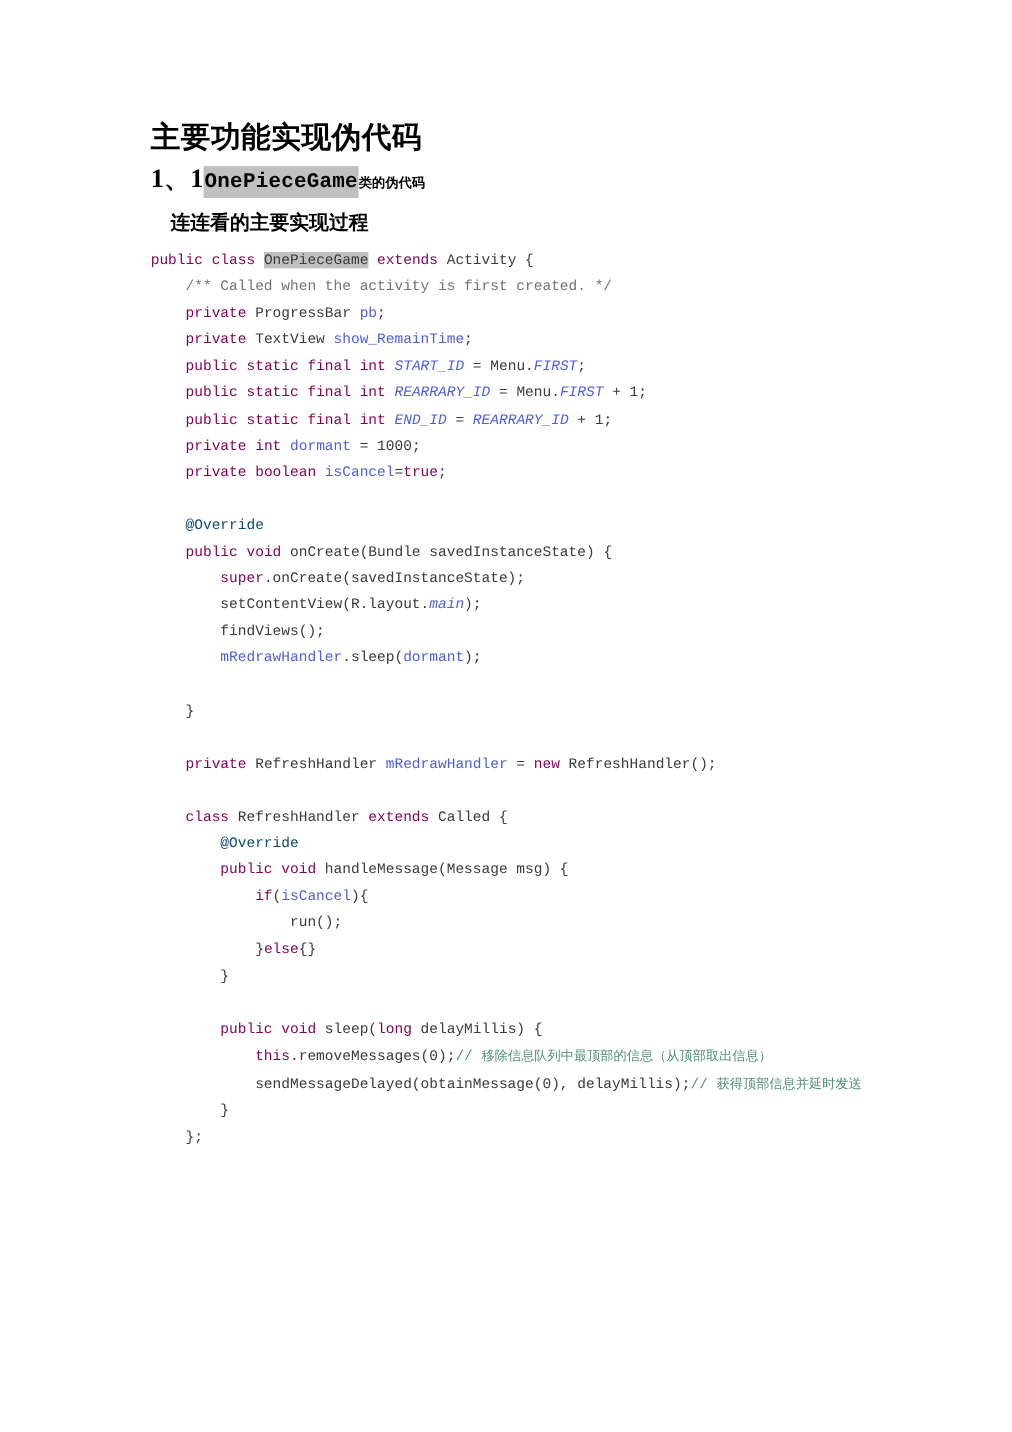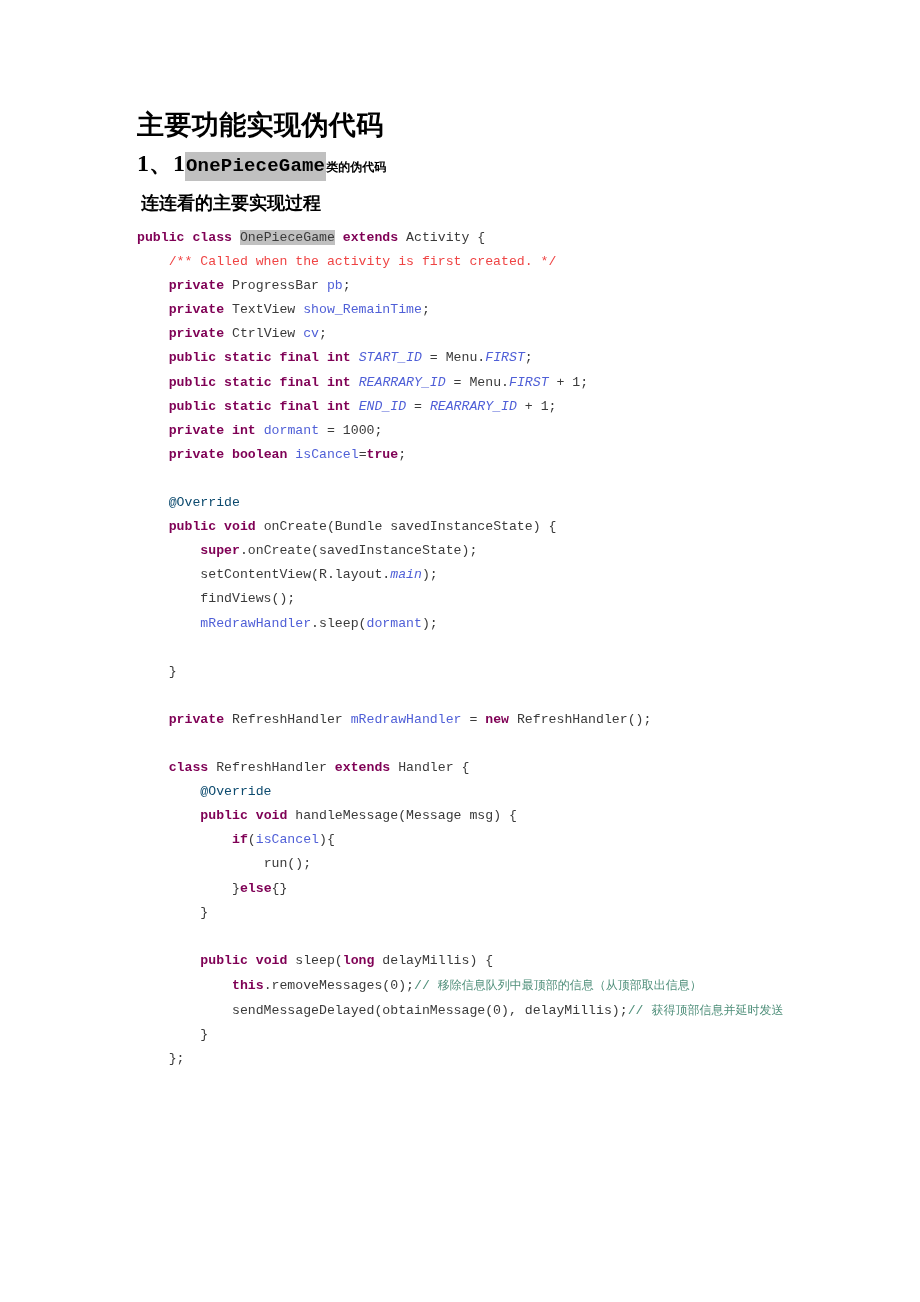--- a/index.html
+++ b/index.html
@@ -58,42 +58,42 @@
   }
   h2.doc-sub .cn {
     font-family: "Liberation Sans", sans-serif;
     font-weight: bold;
   }
   h3.doc-sub2 {
     font-family: "Liberation Sans", sans-serif;
     font-size: 18px;
     font-weight: bold;
     line-height: 26px;
-    margin: 0 0 10px 4px;
+    margin: 0 0 10px 18px;
   }
 
   
   .code {
     font-family: "Liberation Mono", monospace;
     font-size: 13.2px;
     line-height: 24.1px;
     white-space: pre-wrap;
     word-break: break-word;
     color: #2e2e2e;
     margin: 0;
     width: 665px;
   }
   .code .ln { display: block; min-height: 24.1px; }
   .code .ln.blank { height: 24.1px; }
 
-  .kw   { color: #7f0055; font-weight: bold; }
+  .kw   { color: #7f0055; font-weight: normal; }
   .plain{ color: #3a3a3a; }
   .fld  { color: #4f5fd7; }
   .stat { color: #4f5fd7; font-style: italic; }
-  .cmt  { color: #ef4444; }
+  .cmt  { color: #737373; }
   .ann  { color: #0c4a6e; }
   .cmt2 { color: #4f8f7a; }
   .hl   { background: #c0c0c0; }
   .cn   { font-family: "Liberation Sans", sans-serif; font-size: 12px; }
 </style>
 </head>
 <body>
 
 <div class="page">
   <div class="content">
@@ -103,39 +103,38 @@
     <h2 class="doc-sub">
       <span class="num">1、1</span><span class="mono-hl">OnePieceGame</span><span class="cn">类的伪代码</span>
     </h2>
 
     <h3 class="doc-sub2">连连看的主要实现过程</h3>
 
     <pre class="code" id="code-block"><span class="ln"><span class="kw">public</span><span class="plain"> </span><span class="kw">class</span><span class="plain"> </span><span class="plain hl">OnePieceGame</span><span class="plain"> </span><span class="kw">extends</span><span class="plain"> Activity {</span>
 </span><span class="ln">    <span class="cmt">/** Called when the activity is first created. */</span>
 </span><span class="ln">    <span class="kw">private</span><span class="plain"> ProgressBar </span><span class="fld">pb</span><span class="plain">;</span>
 </span><span class="ln">    <span class="kw">private</span><span class="plain"> TextView </span><span class="fld">show_RemainTime</span><span class="plain">;</span>
-</span><span class="ln">    <span class="kw">private</span><span class="plain"> CtrlView </span><span class="fld">cv</span><span class="plain">;</span>
 </span><span class="ln">    <span class="kw">public</span><span class="plain"> </span><span class="kw">static</span><span class="plain"> </span><span class="kw">final</span><span class="plain"> </span><span class="kw">int</span><span class="plain"> </span><span class="stat">START_ID</span><span class="plain"> = Menu.</span><span class="stat">FIRST</span><span class="plain">;</span>
 </span><span class="ln">    <span class="kw">public</span><span class="plain"> </span><span class="kw">static</span><span class="plain"> </span><span class="kw">final</span><span class="plain"> </span><span class="kw">int</span><span class="plain"> </span><span class="stat">REARRARY_ID</span><span class="plain"> = Menu.</span><span class="stat">FIRST</span><span class="plain"> + 1;</span>
 </span><span class="ln">    <span class="kw">public</span><span class="plain"> </span><span class="kw">static</span><span class="plain"> </span><span class="kw">final</span><span class="plain"> </span><span class="kw">int</span><span class="plain"> </span><span class="stat">END_ID</span><span class="plain"> = </span><span class="stat">REARRARY_ID</span><span class="plain"> + 1;</span>
 </span><span class="ln">    <span class="kw">private</span><span class="plain"> </span><span class="kw">int</span><span class="plain"> </span><span class="fld">dormant</span><span class="plain"> = 1000;</span>
 </span><span class="ln">    <span class="kw">private</span><span class="plain"> </span><span class="kw">boolean</span><span class="plain"> </span><span class="fld">isCancel</span><span class="plain">=</span><span class="kw">true</span><span class="plain">;</span>
 </span><span class="ln blank">
 </span><span class="ln">    <span class="ann">@Override</span>
 </span><span class="ln">    <span class="kw">public</span><span class="plain"> </span><span class="kw">void</span><span class="plain"> onCreate(Bundle savedInstanceState) {</span>
 </span><span class="ln">        <span class="kw">super</span><span class="plain">.onCreate(savedInstanceState);</span>
 </span><span class="ln">        <span class="plain">setContentView(R.layout.</span><span class="stat">main</span><span class="plain">);</span>
 </span><span class="ln">        <span class="plain">findViews();</span>
 </span><span class="ln">        <span class="fld">mRedrawHandler</span><span class="plain">.sleep(</span><span class="fld">dormant</span><span class="plain">);</span>
 </span><span class="ln blank">
 </span><span class="ln">    <span class="plain">}</span>
 </span><span class="ln blank">
 </span><span class="ln">    <span class="kw">private</span><span class="plain"> RefreshHandler </span><span class="fld">mRedrawHandler</span><span class="plain"> = </span><span class="kw">new</span><span class="plain"> RefreshHandler();</span>
 </span><span class="ln blank">
-</span><span class="ln">    <span class="kw">class</span><span class="plain"> RefreshHandler </span><span class="kw">extends</span><span class="plain"> Handler {</span>
+</span><span class="ln">    <span class="kw">class</span><span class="plain"> RefreshHandler </span><span class="kw">extends</span><span class="plain"> Called {</span>
 </span><span class="ln">        <span class="ann">@Override</span>
 </span><span class="ln">        <span class="kw">public</span><span class="plain"> </span><span class="kw">void</span><span class="plain"> handleMessage(Message msg) {</span>
 </span><span class="ln">            <span class="kw">if</span><span class="plain">(</span><span class="fld">isCancel</span><span class="plain">){</span>
 </span><span class="ln">                <span class="plain">run();</span>
 </span><span class="ln">            <span class="plain">}</span><span class="kw">else</span><span class="plain">{}</span>
 </span><span class="ln">        <span class="plain">}</span>
 </span><span class="ln blank">
 </span><span class="ln">        <span class="kw">public</span><span class="plain"> </span><span class="kw">void</span><span class="plain"> sleep(</span><span class="kw">long</span><span class="plain"> delayMillis) {</span>
 </span><span class="ln">            <span class="kw">this</span><span class="plain">.removeMessages(0);</span><span class="cmt2">// </span><span class="cmt2 cn">移除信息队列中最顶部的信息（从顶部取出信息）</span>
 </span><span class="ln">            <span class="plain">sendMessageDelayed(obtainMessage(0), delayMillis);</span><span class="cmt2">// </span><span class="cmt2 cn">获得顶部信息并延时发送</span>

